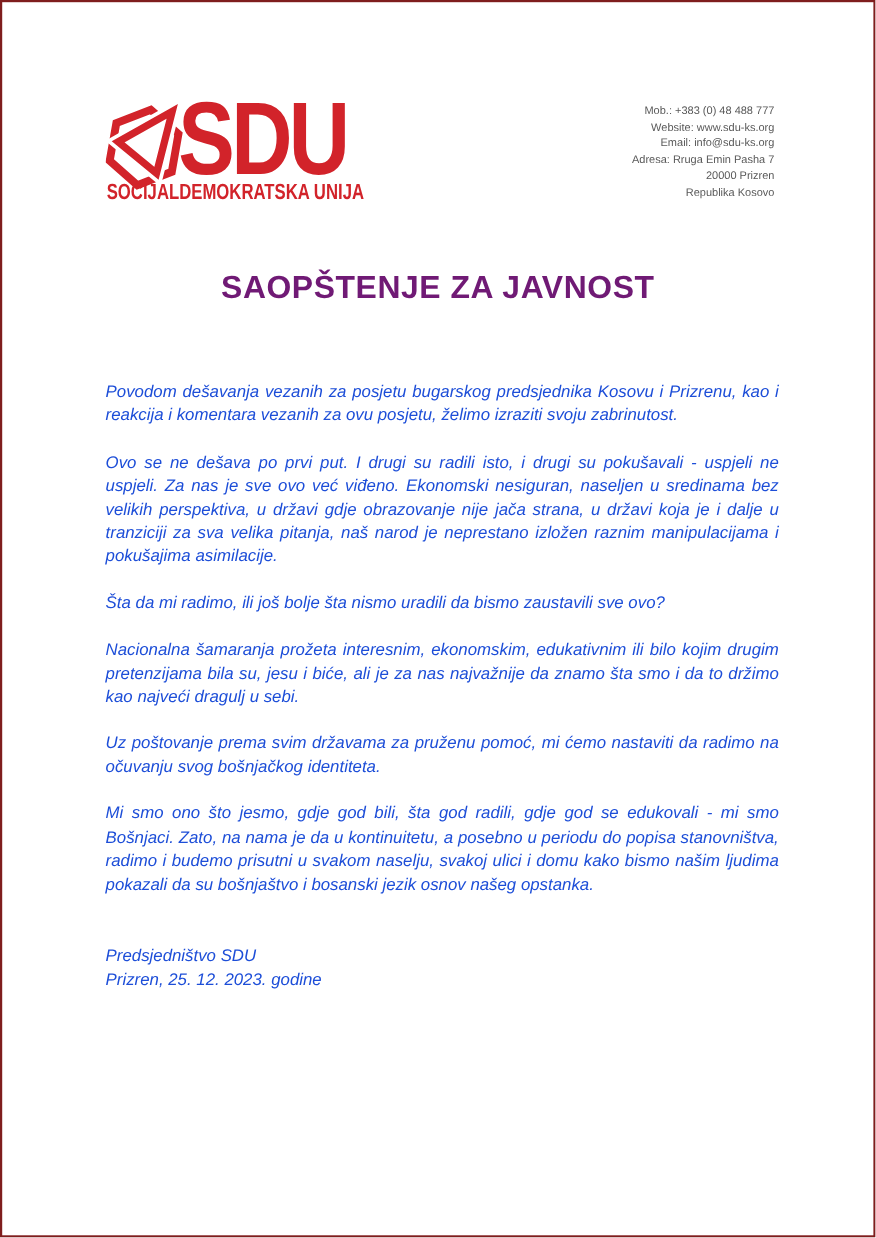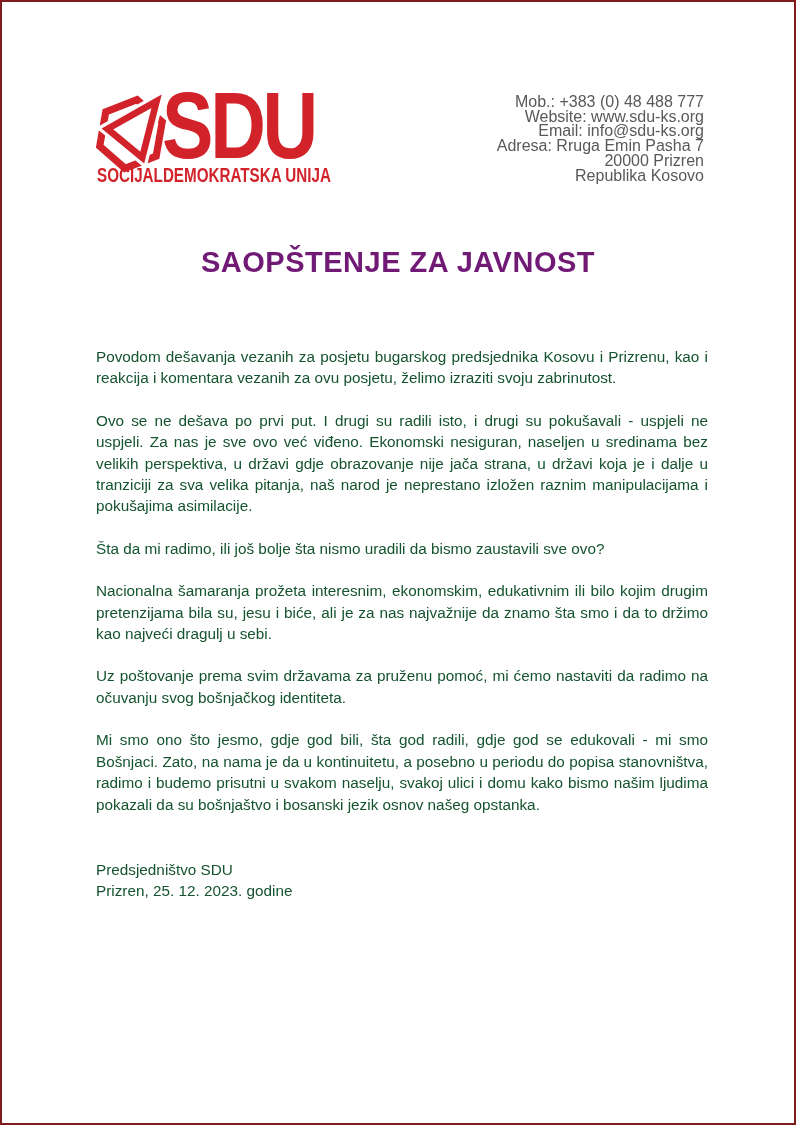--- a/index.html
+++ b/index.html
@@ -48,21 +48,21 @@
     transform-origin: left top;
     white-space: nowrap;
   }
 
   
   .contact {
     position: absolute;
     top: 93px;
     right: 90px;
     text-align: right;
-    font-size: 16px;
+    font-size: 10px;
     line-height: 14.7px;
     white-space: nowrap;
   }
 
   
   .doc-title {
     position: absolute;
     top: 244px;
     left: 0;
     width: 100%;
@@ -73,22 +73,23 @@
   }
 
   
   .body-text {
     position: absolute;
     left: 94px;
     top: 344px;
     width: 612px;
     font-size: 15.3px;
     line-height: 21.4px;
-    color: #14532d;
+    color: #1d4ed8;
     text-align: justify;
+    font-style: italic;
   }
   .body-text p {
     margin: 0 0 21px 0;
   }
   .signature {
     margin-top: 44px;
     text-align: left;
   }
   .signature div {
     line-height: 21.4px;

